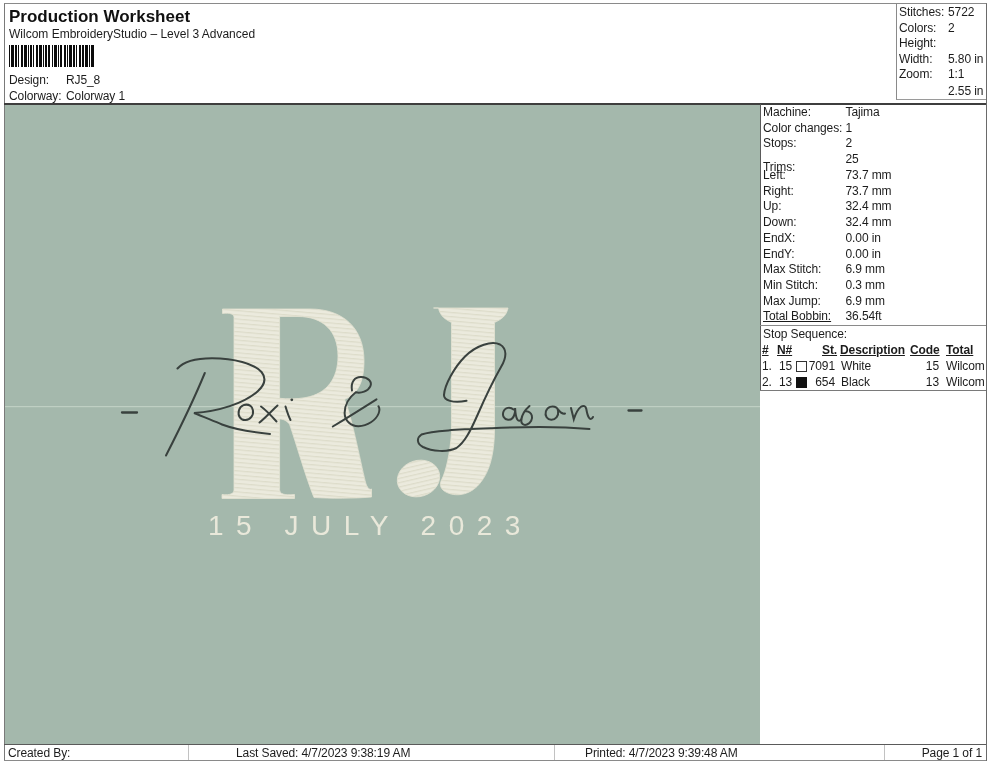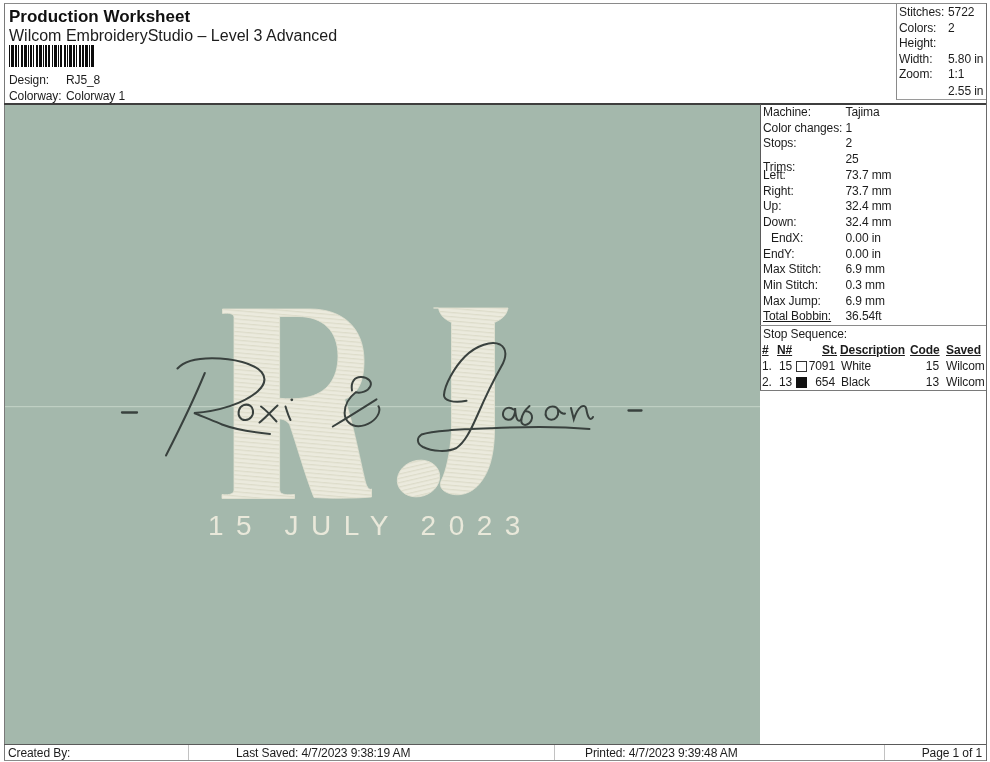--- a/index.html
+++ b/index.html
@@ -6,21 +6,21 @@
   body{width:990px;height:762px;background:#fff;font-family:"Liberation Sans",sans-serif;position:relative;overflow:hidden;}
   .abs{position:absolute;}
   .lbl{position:absolute;font-size:12px;letter-spacing:-0.1px;color:#1c1c1c;white-space:nowrap;}
 </style>
 </head>
 <body>
 
 <div class="abs" style="left:4px;top:3px;width:981px;height:757px;border-left:1px solid #7a7a7a;border-top:1px solid #8a8a8a;border-right:1px solid #6a6a6a;"></div>
 
 <div class="abs" style="left:9px;top:7px;font-size:17px;font-weight:bold;color:#111;">Production Worksheet</div>
-<div class="abs" style="left:9px;top:27px;font-size:16px;color:#1c1c1c;">Wilcom EmbroideryStudio – Level 3 Advanced</div>
+<div class="abs" style="left:9px;top:27px;font-size:12px;color:#1c1c1c;">Wilcom EmbroideryStudio – Level 3 Advanced</div>
 
 <svg class="abs" style="left:9px;top:45px;" width="88" height="22" viewBox="0 0 88 22">
 <g fill="#0b0b0b">
 <rect x="0" y="0" width="1" height="22"></rect>
 <rect x="2" y="0" width="3" height="22"></rect>
 <rect x="6" y="0" width="2" height="22"></rect>
 <rect x="9" y="0" width="1" height="22"></rect>
 <rect x="12" y="0" width="2" height="22"></rect>
 <rect x="15" y="0" width="3" height="22"></rect>
 <rect x="19" y="0" width="1" height="22"></rect>
@@ -157,40 +157,40 @@
 <div class="lbl" style="left:763px;top:152px;margin-top:8px;">Trims:</div>
 <div class="lbl" style="left:845.5px;top:152px;">25</div>
 <div class="lbl" style="left:763px;top:168px;">Left:</div>
 <div class="lbl" style="left:845.5px;top:168px;">73.7 mm</div>
 <div class="lbl" style="left:763px;top:184px;">Right:</div>
 <div class="lbl" style="left:845.5px;top:184px;">73.7 mm</div>
 <div class="lbl" style="left:763px;top:199px;">Up:</div>
 <div class="lbl" style="left:845.5px;top:199px;">32.4 mm</div>
 <div class="lbl" style="left:763px;top:215px;">Down:</div>
 <div class="lbl" style="left:845.5px;top:215px;">32.4 mm</div>
-<div class="lbl" style="left:763px;top:231px;margin-left:8px;">EndX:</div>
+<div class="lbl" style="left:763px;top:231px;">EndX:</div>
 <div class="lbl" style="left:845.5px;top:231px;">0.00 in</div>
 <div class="lbl" style="left:763px;top:247px;">EndY:</div>
 <div class="lbl" style="left:845.5px;top:247px;">0.00 in</div>
 <div class="lbl" style="left:763px;top:262px;">Max Stitch:</div>
 <div class="lbl" style="left:845.5px;top:262px;">6.9 mm</div>
 <div class="lbl" style="left:763px;top:278px;">Min Stitch:</div>
 <div class="lbl" style="left:845.5px;top:278px;">0.3 mm</div>
 <div class="lbl" style="left:763px;top:294px;">Max Jump:</div>
 <div class="lbl" style="left:845.5px;top:294px;">6.9 mm</div>
 <div class="lbl" style="left:763px;top:309px;text-decoration:underline;">Total Bobbin:</div>
 <div class="lbl" style="left:845.5px;top:309px;">36.54ft</div>
 <div class="abs" style="left:760px;top:325px;width:226px;height:1px;background:#8a8a8a;"></div>
 <div class="lbl" style="left:763px;top:327px;">Stop Sequence:</div>
 <div class="lbl" style="left:762px;top:343px;font-weight:bold;text-decoration:underline;">#</div>
 <div class="lbl" style="left:777px;top:343px;font-weight:bold;text-decoration:underline;">N#</div>
 <div class="lbl" style="left:822px;top:343px;font-weight:bold;text-decoration:underline;">St.</div>
 <div class="lbl" style="left:840px;top:343px;font-weight:bold;text-decoration:underline;">Description</div>
 <div class="lbl" style="left:910px;top:343px;font-weight:bold;text-decoration:underline;">Code</div>
-<div class="lbl" style="left:946px;top:343px;font-weight:bold;text-decoration:underline;">Saved</div>
+<div class="lbl" style="left:946px;top:343px;font-weight:bold;text-decoration:underline;">Total</div>
 <div class="lbl" style="left:762px;top:359px;">1.</div>
 <div class="lbl" style="left:779px;top:359px;">15</div>
 <div class="abs" style="left:796px;top:361px;width:9px;height:9px;background:#fff;border:1px solid #333;"></div>
 <div class="lbl" style="left:835px;top:359px;transform:translateX(-100%);">7091</div>
 <div class="lbl" style="left:841px;top:359px;">White</div>
 <div class="lbl" style="left:939px;top:359px;transform:translateX(-100%);">15</div>
 <div class="lbl" style="left:946px;top:359px;">Wilcom</div>
 <div class="lbl" style="left:762px;top:375px;">2.</div>
 <div class="lbl" style="left:779px;top:375px;">13</div>
 <div class="abs" style="left:796px;top:377px;width:11px;height:11px;background:#111;"></div>

